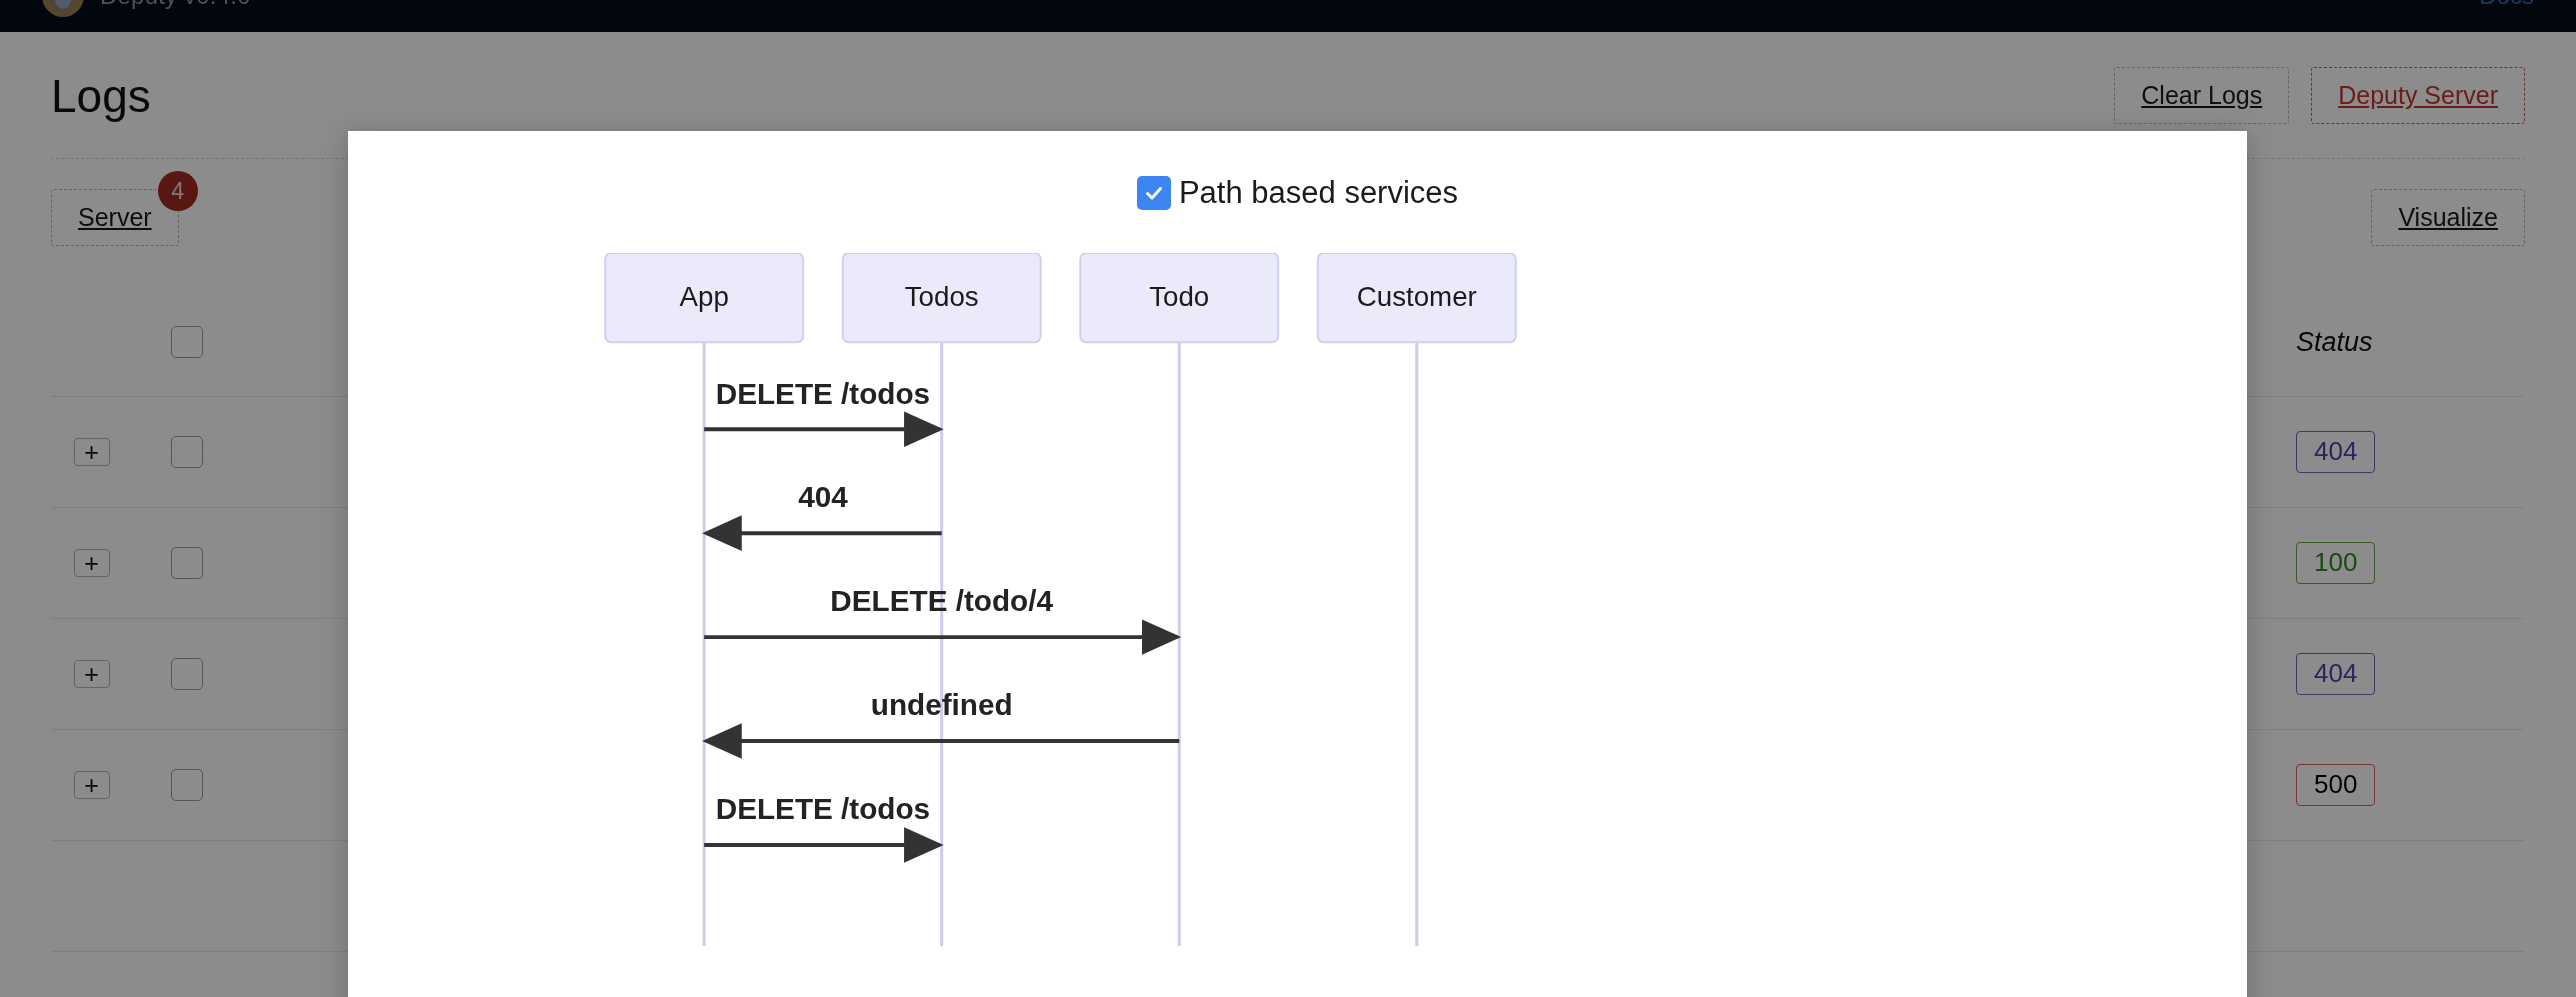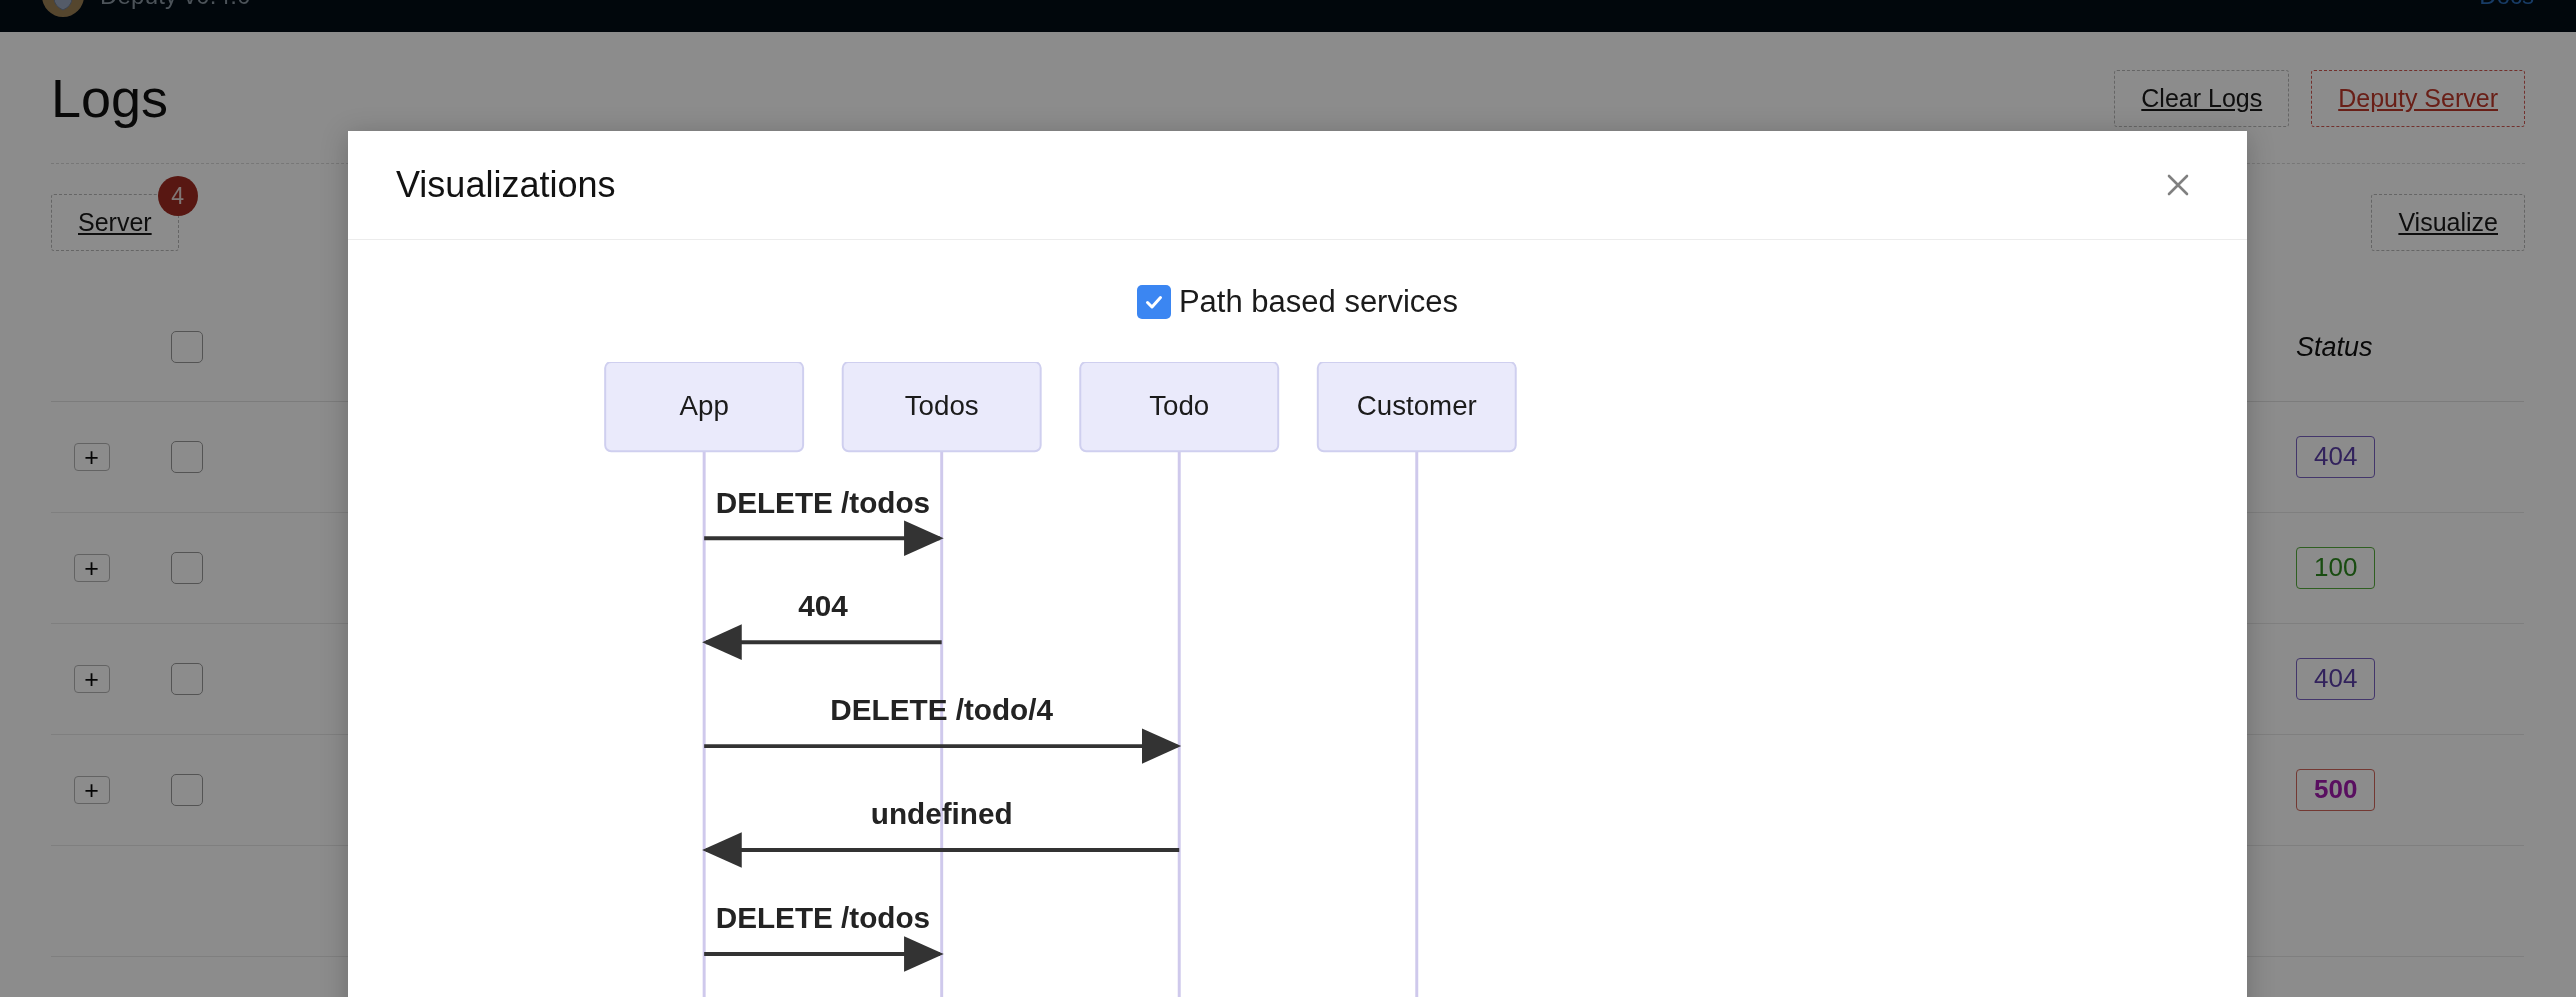--- a/index.html
+++ b/index.html
@@ -35,21 +35,21 @@
   }
   .topbar-right { margin-left: auto; display: flex; align-items: center; gap: 30px; }
   .topbar-link { color: #2b6cb8; font-size: 24px; }
 
   .page-body { position: absolute; left: 0; top: 33px; width: 2576px; height: 965px; background:#fff; }
 
   .page-head {
     display: flex; align-items: center;
     padding: 34px 51px 0 51px;
   }
-  .page-title { font-size: 54px; font-weight: 400; color: #111; }
+  .page-title { font-size: 46px; font-weight: 400; color: #111; }
   .page-head-actions { margin-left: auto; display: flex; align-items: center; gap: 22px; }
 
   .btn-dashed {
     border: 1px dashed #b8b8b8; background: transparent;
     border-radius: 3px; padding: 13px 26px;
     font-size: 25px; color: #1a1a1a; font-family: inherit;
     cursor: pointer; white-space: nowrap; text-decoration: underline;
   }
   .btn-dashed.danger { border-color: #d15a52; color: #c0392b; }
 
@@ -97,21 +97,21 @@
     font-family: inherit; cursor: pointer;
   }
   .th-label { font-size: 27px; color: #111; font-weight: 400; font-style: italic; }
 
   .status-pill {
     border: 1px solid; border-radius: 4px;
     padding: 6px 17px; font-size: 26px; line-height: 1.05;
   }
   .st-404 { color: #5b3fa8; border-color: #7a63c4; }
   .st-200 { color: #2e8b1f; border-color: #57ae3c; }
-  .st-500 { color: #a21caf; border-color: #d2675c; font-weight: bold; }
+  .st-500 { color: #000000; border-color: #d2675c; }
 
   
   .overlay {
     position: absolute; inset: 0;
     background: rgba(0,0,0,.45);
   }
   .modal {
     position: absolute; left: 348px; top: 131px;
     width: 1899px; height: 1040px;
     background: #fff;
@@ -270,28 +270,20 @@
         <div class="c-status"></div>
       </div>
     </div>
 
   </div>
 </div>
 
 <div class="overlay"></div>
 
 <div class="modal">
-  <div class="modal-head">
-    <span class="modal-title">Visualizations</span>
-    <button class="modal-close">
-      <svg width="30" height="30" viewBox="0 0 30 30">
-        <path d="M6 6 L24 24 M24 6 L6 24" stroke="#808080" stroke-width="2.6" stroke-linecap="round"></path>
-      </svg>
-    </button>
-  </div>
 
   <div class="modal-body">
 
     <div class="chk-row">
       <span class="chk-box-on">
         <svg width="22" height="22" viewBox="0 0 22 22">
           <path d="M4.5 11.5 L9 16 L17.5 6.5" stroke="#ffffff" stroke-width="3" fill="none" stroke-linecap="round" stroke-linejoin="round"></path>
         </svg>
       </span>
       <span class="chk-label">Path based services</span>

